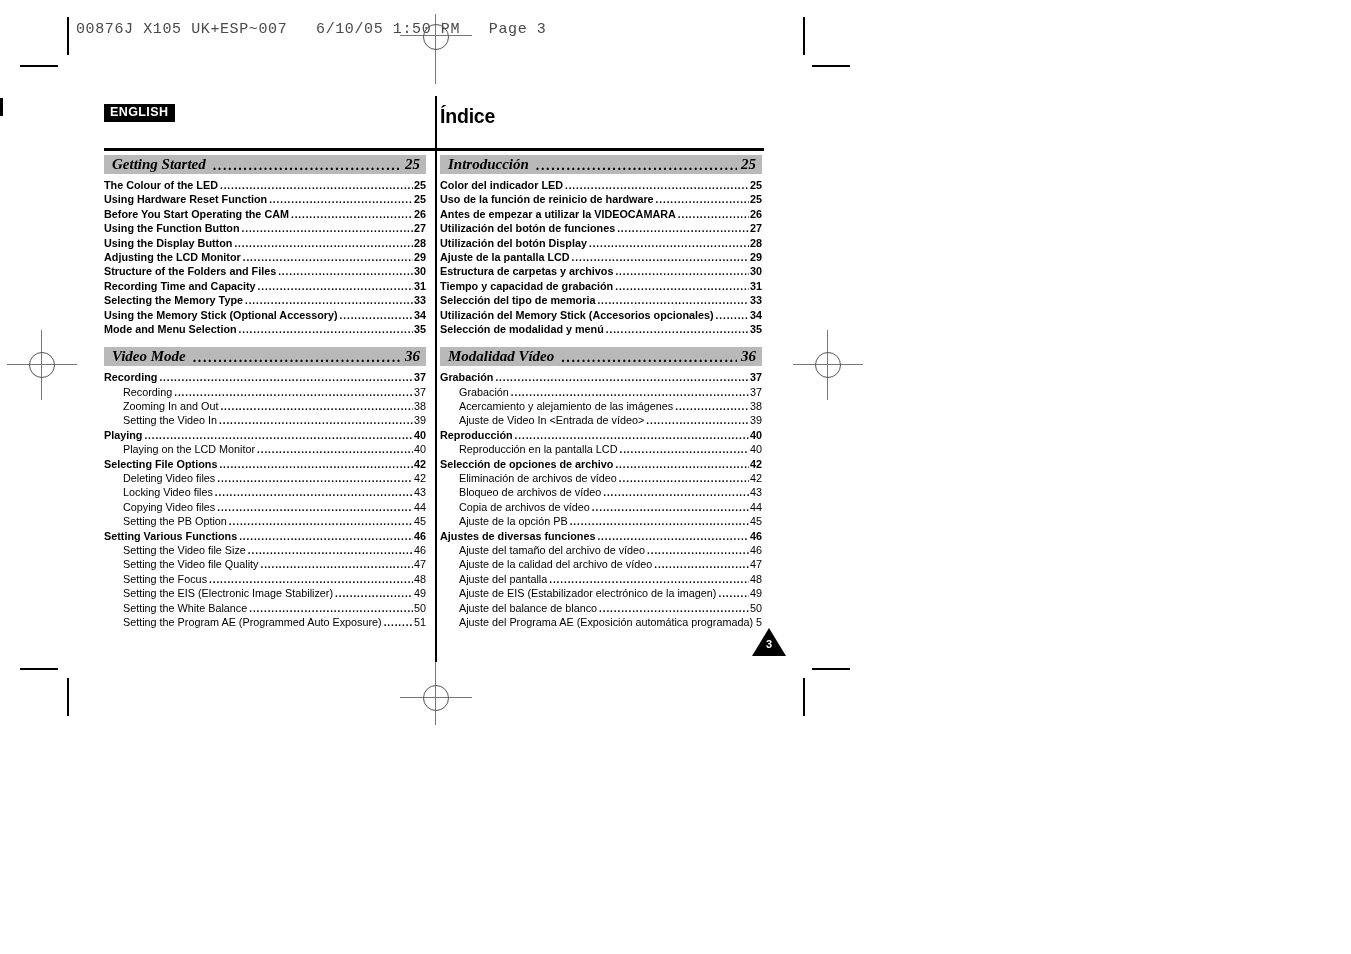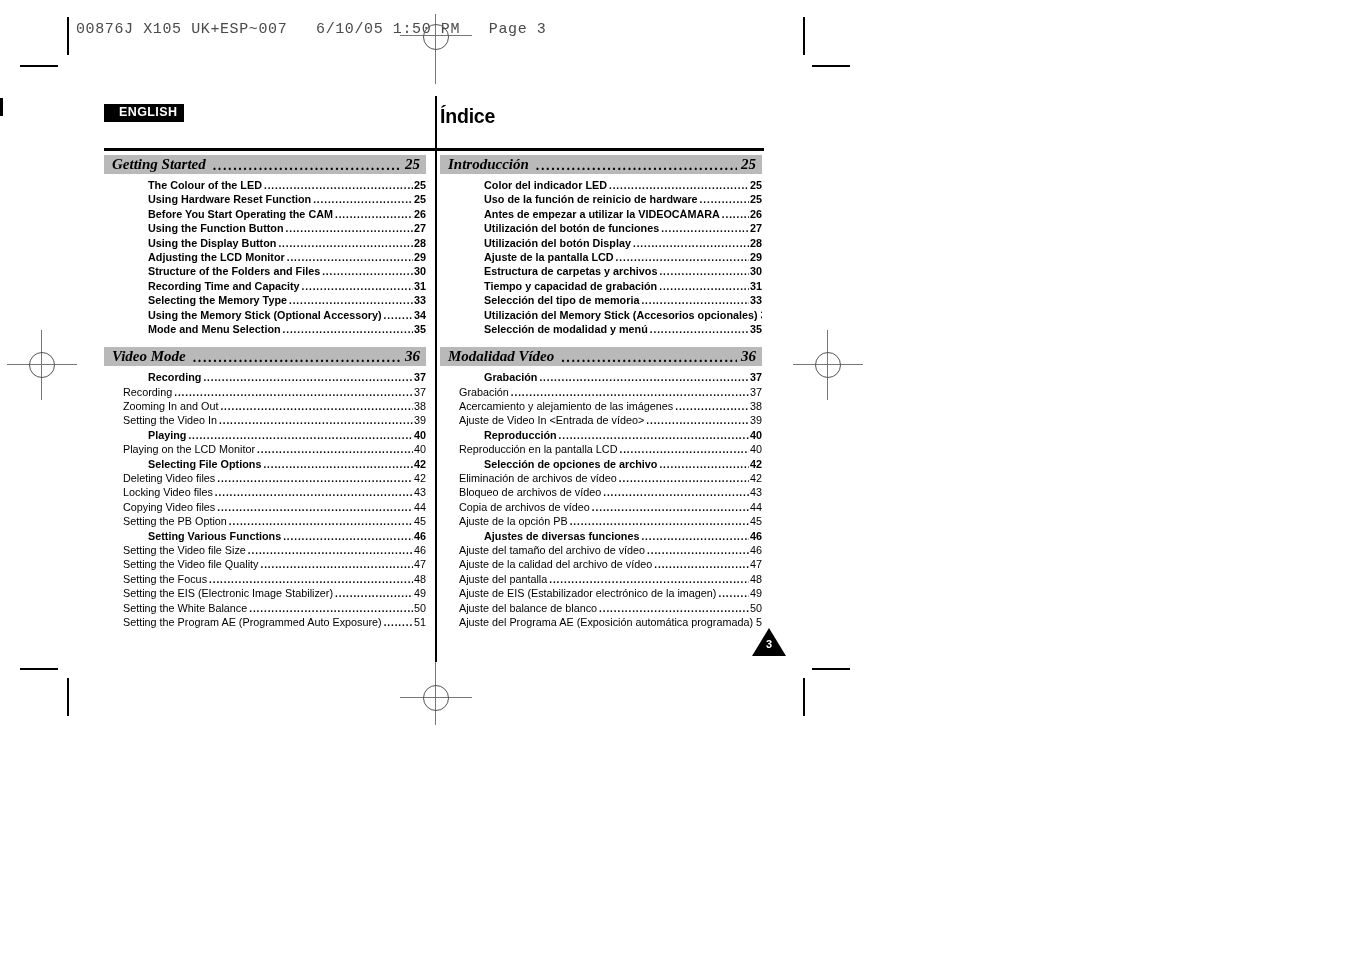--- a/index.html
+++ b/index.html
@@ -67,21 +67,21 @@
     height: 48px;
   }
 
   .lang-badge {
     display: inline-block;
     background: #000000;
     color: #ffffff;
     font-weight: bold;
     font-size: 12.5px;
     letter-spacing: 0.4px;
-    padding: 2px 7px 3px 15px;
+    padding: 2px 7px 3px 6px;
     line-height: 1.05;
   }
 
   .col-title {
     font-size: 19.5px;
     font-weight: bold;
     letter-spacing: -0.2px;
     margin-top: 4px;
     line-height: 1.1;
   }
@@ -139,21 +139,21 @@
 
   .toc-entry {
     display: flex;
     align-items: baseline;
     font-size: 10.8px;
     line-height: 1.06;
     height: 14.4px;
     white-space: nowrap;
     overflow: hidden;
   }
-  .toc-entry.lvl1 { font-weight: bold; padding-left: 0px; margin-left: 44px; }
+  .toc-entry.lvl1 { font-weight: bold; padding-left: 0px; }
   .toc-entry.lvl2 { font-weight: normal; padding-left: 19px; }
 
   .toc-entry .e-label { white-space: nowrap; }
   .toc-entry .e-dots {
     flex: 1 1 auto;
     overflow: hidden;
     white-space: nowrap;
     letter-spacing: 0.9px;
     font-weight: bold;
     font-size: 10px;

